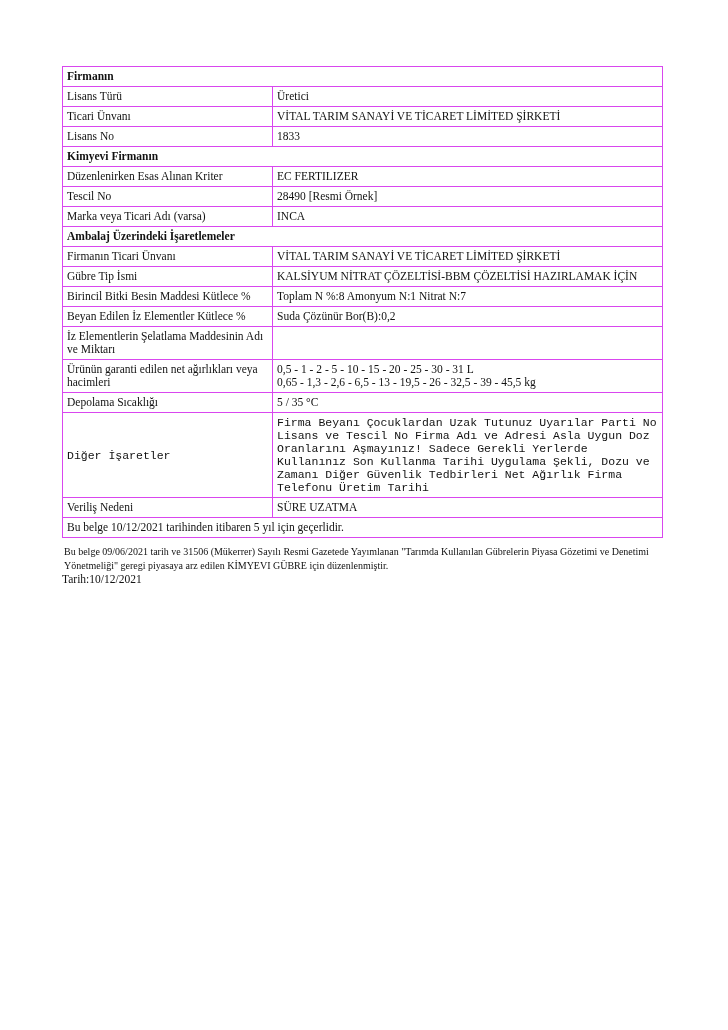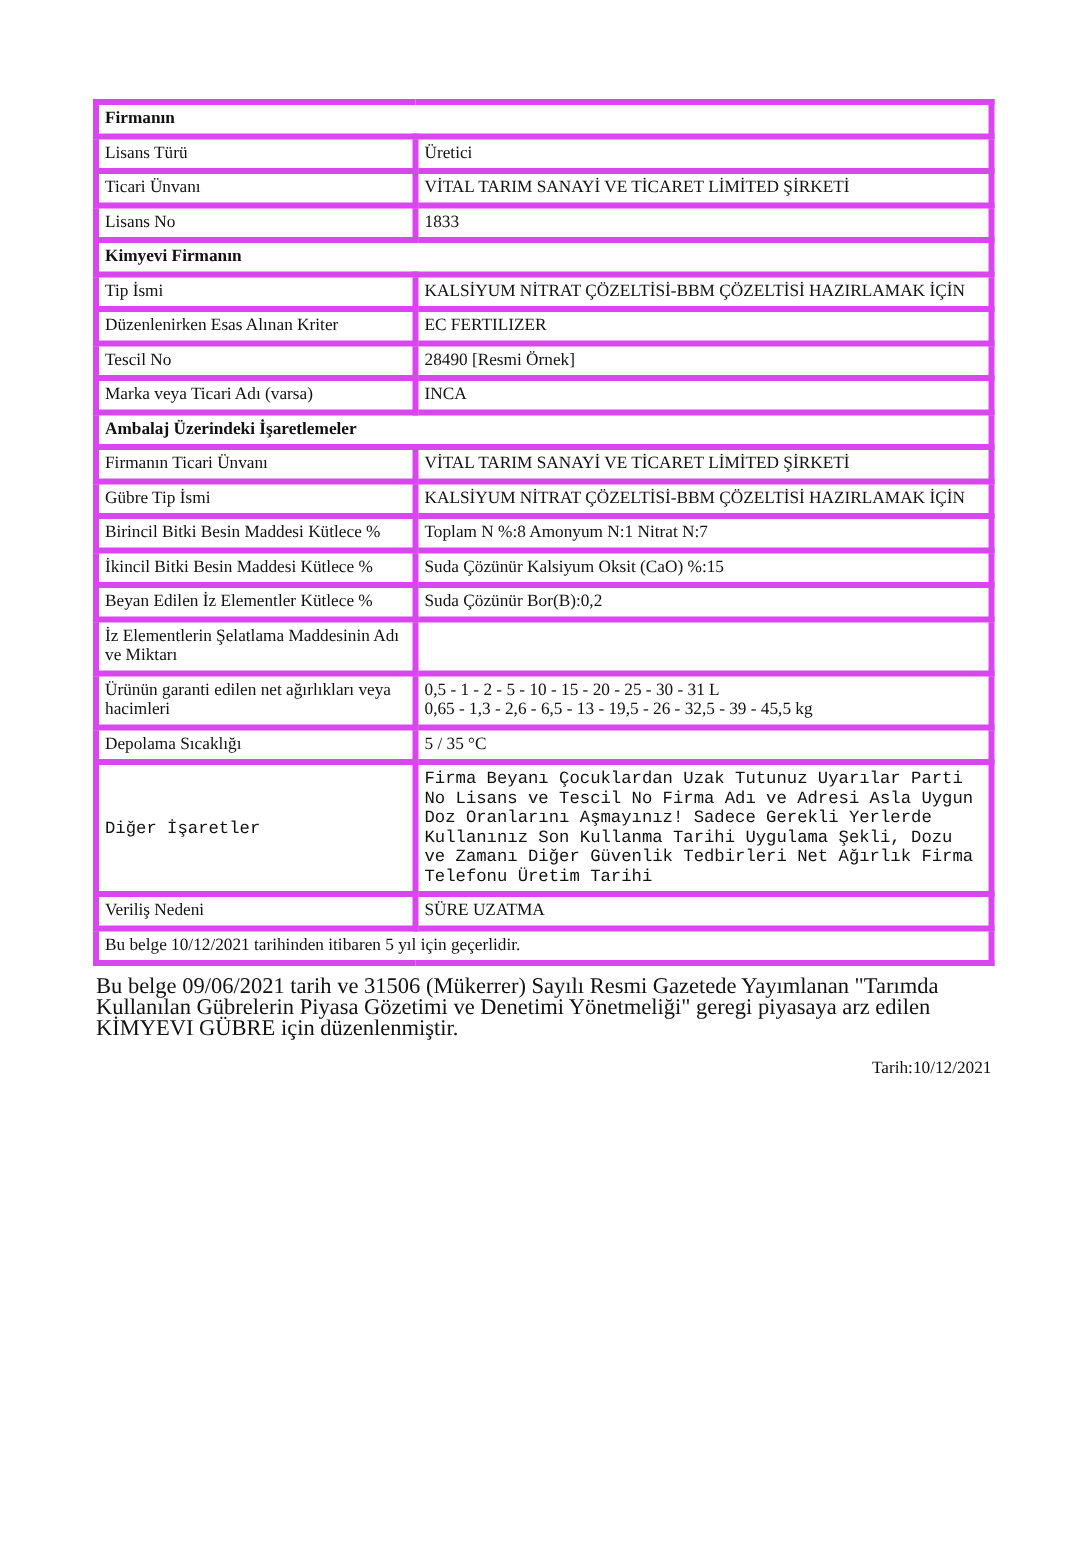--- a/index.html
+++ b/index.html
@@ -1,26 +1,26 @@
 <!DOCTYPE html>
 <html><head>
 <meta charset="utf-8">
 <style>
   html, body { margin: 0; padding: 0; background: #ffffff; }
   body { width: 728px; height: 1030px; position: relative; font-family: "Liberation Serif", serif; color: #111; }
   .page { position: absolute; left: 62px; top: 66px; width: 601px; }
   table.doc { width: 601px; border-collapse: collapse; font-size: 11.5px; line-height: 13px; }
-  table.doc td { border: 4px solid #d946ef; padding: 3px 4px 3px 4px; vertical-align: middle; }
+  table.doc td { border: 1px solid #d946ef; padding: 3px 4px 3px 4px; vertical-align: middle; }
   table.doc td.k { width: 201px; }
   tr.sec td { font-weight: bold; }
   tr.r20 td { height: 13px; }
   tr.r2 td { height: 26px; }
   tr.r4 td { height: 52px; font-family: Liberation Mono, monospace; }
-  .para { margin-top: 7px; font-size: 15px; line-height: 14px; padding-left: 2px; }
-  .date { margin-top: 13px; text-align: right; font-size: 11.5px; padding-right: 2px; }
+  .para { margin-top: 7px; font-size: 10px; line-height: 14px; padding-left: 2px; }
+  .date { margin-top: 0; text-align: left; font-size: 11.5px; padding-right: 2px; }
 </style>
 </head>
 <body>
 
 <div class="page">
   <table class="doc">
     <tbody>
         <tr class="sec r20">
       <td colspan="2">Firmanın</td>
     </tr>
@@ -32,24 +32,20 @@
       <td class="k">Ticari Ünvanı</td>
       <td>VİTAL TARIM SANAYİ VE TİCARET LİMİTED ŞİRKETİ</td>
     </tr>
     <tr class="r20">
       <td class="k">Lisans No</td>
       <td>1833</td>
     </tr>
 
     <tr class="sec r20">
       <td colspan="2">Kimyevi Firmanın</td>
-    </tr>
-    <tr class="r20">
-      <td class="k">Tip İsmi</td>
-      <td>KALSİYUM NİTRAT ÇÖZELTİSİ-BBM ÇÖZELTİSİ HAZIRLAMAK İÇİN</td>
     </tr>
     <tr class="r20">
       <td class="k">Düzenlenirken Esas Alınan Kriter</td>
       <td>EC FERTILIZER</td>
     </tr>
     <tr class="r20">
       <td class="k">Tescil No</td>
       <td>28490 [Resmi Örnek]</td>
     </tr>
     <tr class="r20">
@@ -64,24 +60,20 @@
       <td class="k">Firmanın Ticari Ünvanı</td>
       <td>VİTAL TARIM SANAYİ VE TİCARET LİMİTED ŞİRKETİ</td>
     </tr>
     <tr class="r20">
       <td class="k">Gübre Tip İsmi</td>
       <td>KALSİYUM NİTRAT ÇÖZELTİSİ-BBM ÇÖZELTİSİ HAZIRLAMAK İÇİN</td>
     </tr>
     <tr class="r20">
       <td class="k">Birincil Bitki Besin Maddesi Kütlece %</td>
       <td>Toplam N %:8 Amonyum N:1 Nitrat N:7</td>
-    </tr>
-    <tr class="r20">
-      <td class="k">İkincil Bitki Besin Maddesi Kütlece %</td>
-      <td>Suda Çözünür Kalsiyum Oksit (CaO) %:15</td>
     </tr>
     <tr class="r20">
       <td class="k">Beyan Edilen İz Elementler Kütlece %</td>
       <td>Suda Çözünür Bor(B):0,2</td>
     </tr>
     <tr class="r2">
       <td class="k">İz Elementlerin Şelatlama Maddesinin Adı ve Miktarı</td>
       <td></td>
     </tr>
     <tr class="r2">

